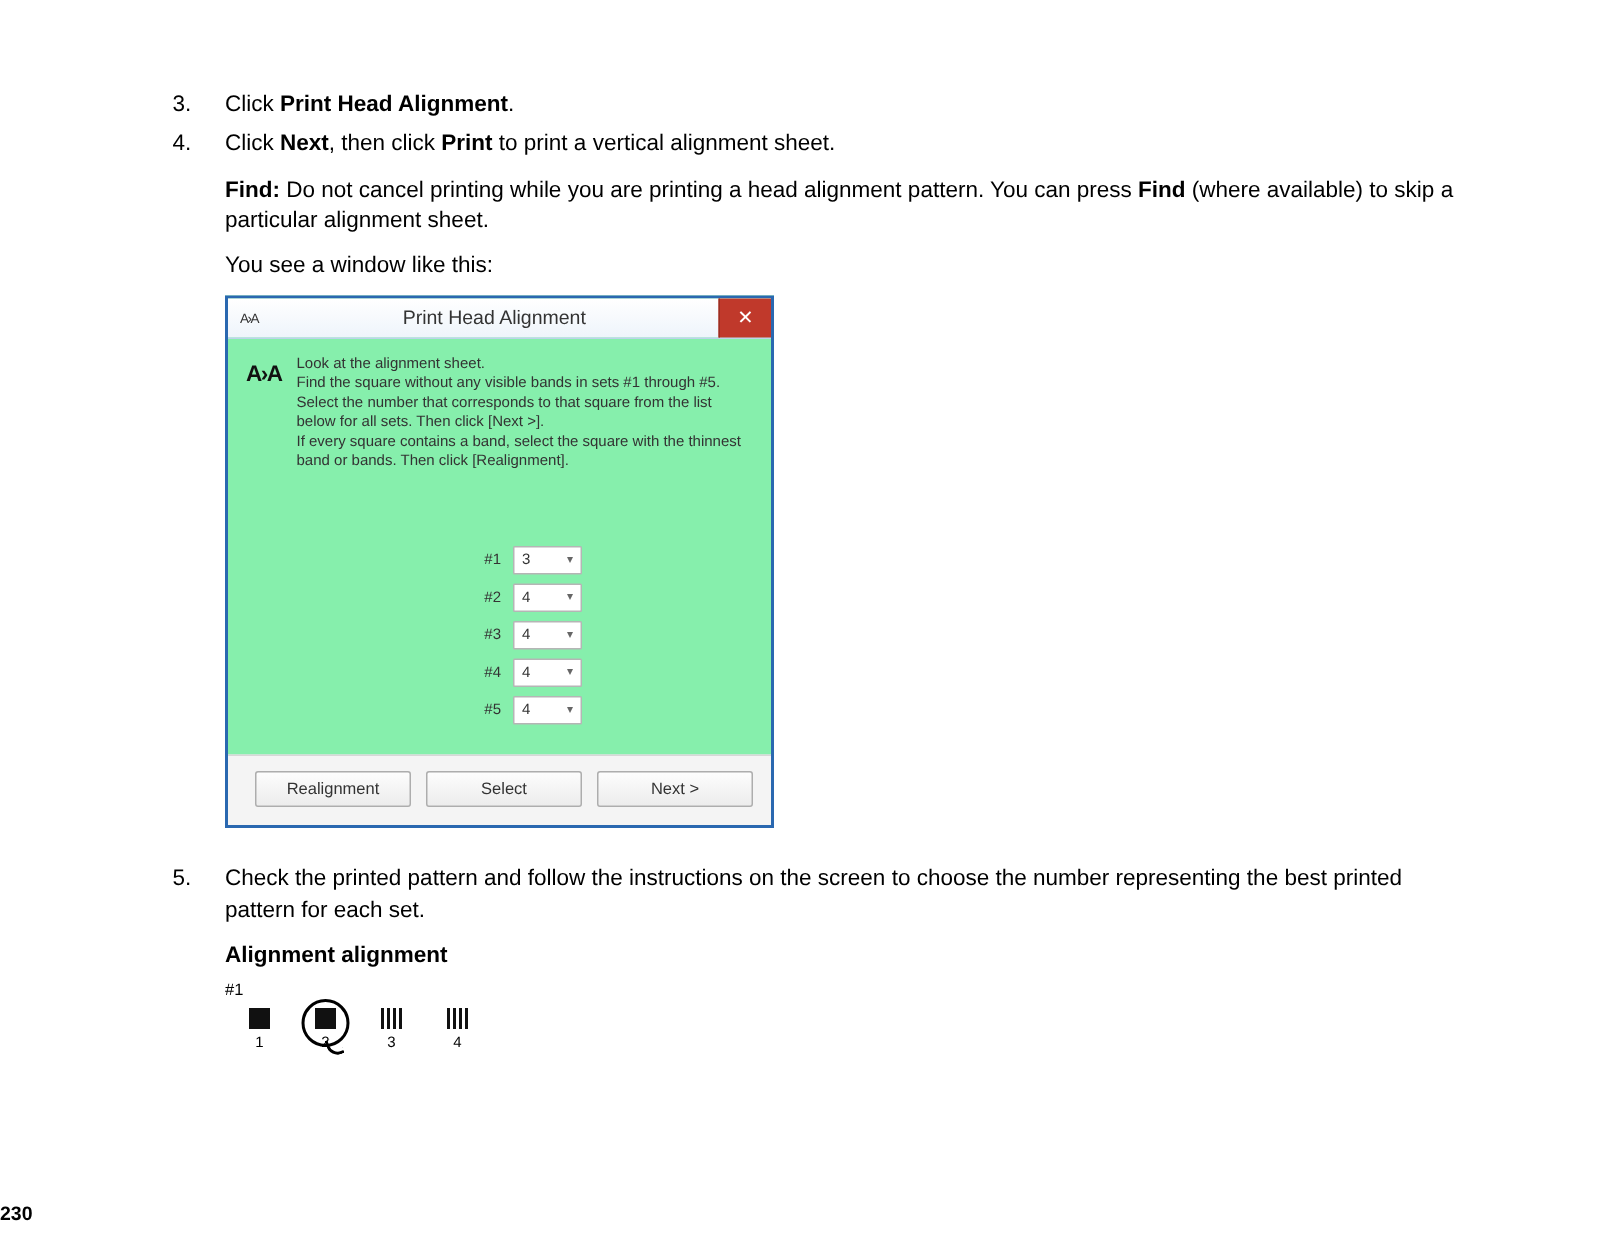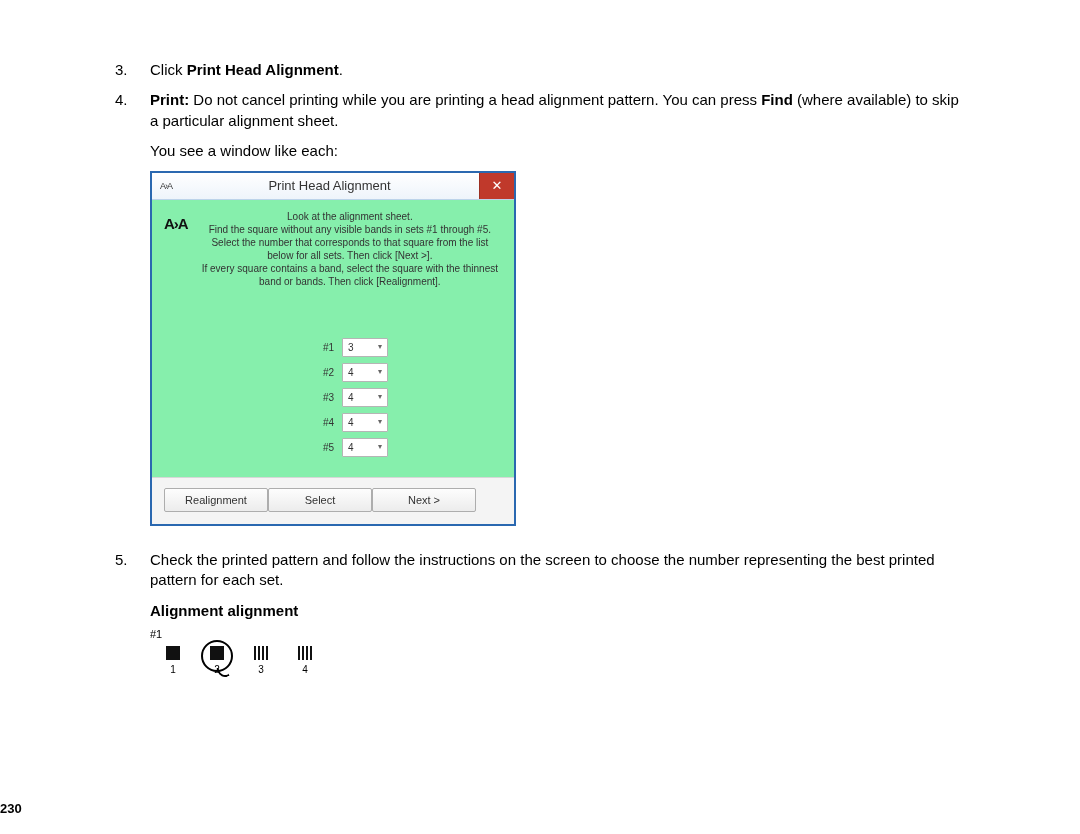--- a/index.html
+++ b/index.html
@@ -15,21 +15,21 @@
   .titlebar .small-logo{width:28px;display:flex;align-items:center;justify-content:center;font-size:9px;color:#333;letter-spacing:-1px;}
   .titlebar .title{flex:1;text-align:center;font-size:13px;color:#333;line-height:26px;}
   .titlebar .close{width:34px;background:#c0392b;color:#fff;display:flex;align-items:center;justify-content:center;border-left:1px solid #9c2f22;font-size:13px;}
   .dlg-body{padding:10px 12px 0 12px;display:flex;gap:10px;font-size:10px;color:#333;line-height:1.3;}
   .dlg-body .big-logo{font-size:15px;font-weight:bold;color:#111;padding-top:4px;white-space:nowrap;letter-spacing:-1px;}
   .dropdowns{margin:50px auto 20px auto;width:110px;}
   .ddr{display:flex;align-items:center;justify-content:flex-end;margin:6px 0;font-size:10px;color:#333;}
   .ddr .lbl{margin-right:8px;}
   .ddr .sel{border:1px solid #b5b5b5;border-radius:1px;background:#fff;height:17px;display:flex;align-items:center;padding:0 5px;width:34px;justify-content:space-between;}
   .ddr .sel .chev{font-size:8px;color:#666;}
-  .dlg-btns{border-top:1px solid #d7d7d7;background:#f4f4f4;padding:10px 12px 12px 12px;display:flex;justify-content:flex-start;}
+  .dlg-btns{border-top:1px solid #d7d7d7;background:#f4f4f4;padding:10px 12px 12px 12px;display:flex;justify-content:flex-end;gap:10px;}
   .dlg-btn{flex:0 0 auto;width:102px;height:22px;border:1px solid #adadad;border-radius:2px;background:linear-gradient(#fdfdfd,#ececec);font-size:11px;color:#333;display:flex;align-items:center;justify-content:center;}
   .vert-title{font-weight:bold;margin:10px 0 6px 0;}
   .pattern{margin-top:2px;}
   .pattern .setlbl{font-size:11px;color:#000;margin-bottom:4px;}
   .pattern .row{display:flex;align-items:flex-start;gap:26px;padding-left:14px;}
   .cell{display:flex;flex-direction:column;align-items:center;width:18px;}
   .sq{width:14px;height:14px;display:block;}
   .sq.solid{background:#111;}
   .sq.bands{background:repeating-linear-gradient(90deg,#111 0 2px,#fff 2px 4px);}
   .cell .n{font-size:10px;margin-top:3px;}
@@ -44,35 +44,38 @@
 <div class="page">
   <ol class="steps">
     <li>
       <span class="num">3.</span>
       <span>
         <span>Click </span><span class="bold">Print Head Alignment</span><span>.</span>
       </span>
     </li>
     <li>
       <span class="num">4.</span>
+      <span>
+        <span>Click </span><span class="bold">Next</span><span>, then click </span><span class="bold">Print</span><span> to print a vertical alignment sheet.</span>
+      </span>
       <div class="sub-block">
         <p>
-          <span class="bold">Print:</span><span> Do not cancel printing while you are printing a head alignment pattern. You can press </span><span class="bold">Find</span><span> (where available) to skip a particular alignment sheet.</span>
+          <span class="bold">Find:</span><span> Do not cancel printing while you are printing a head alignment pattern. You can press </span><span class="bold">Find</span><span> (where available) to skip a particular alignment sheet.</span>
         </p>
-        <p>You see a window like each:</p>
+        <p>You see a window like this:</p>
 
         <div class="dialog">
           <div class="titlebar">
             <div class="small-logo">A›A</div>
             <div class="title">Print Head Alignment</div>
             <div class="close">✕</div>
           </div>
           <div class="dlg-body">
             <div class="big-logo">A›A</div>
-            <div style="white-space:pre-line;text-align:center;">Look at the alignment sheet.
+            <div style="white-space:pre-line;">Look at the alignment sheet.
 Find the square without any visible bands in sets #1 through #5. Select the number that corresponds to that square from the list below for all sets. Then click [Next &gt;].
 If every square contains a band, select the square with the thinnest band or bands. Then click [Realignment].</div>
           </div>
           <div class="dropdowns">
             <div class="ddr">
               <span class="lbl">#1</span>
               <span class="sel">
                   <span>3</span>
                   <span class="chev">▾</span>
                 </span>

